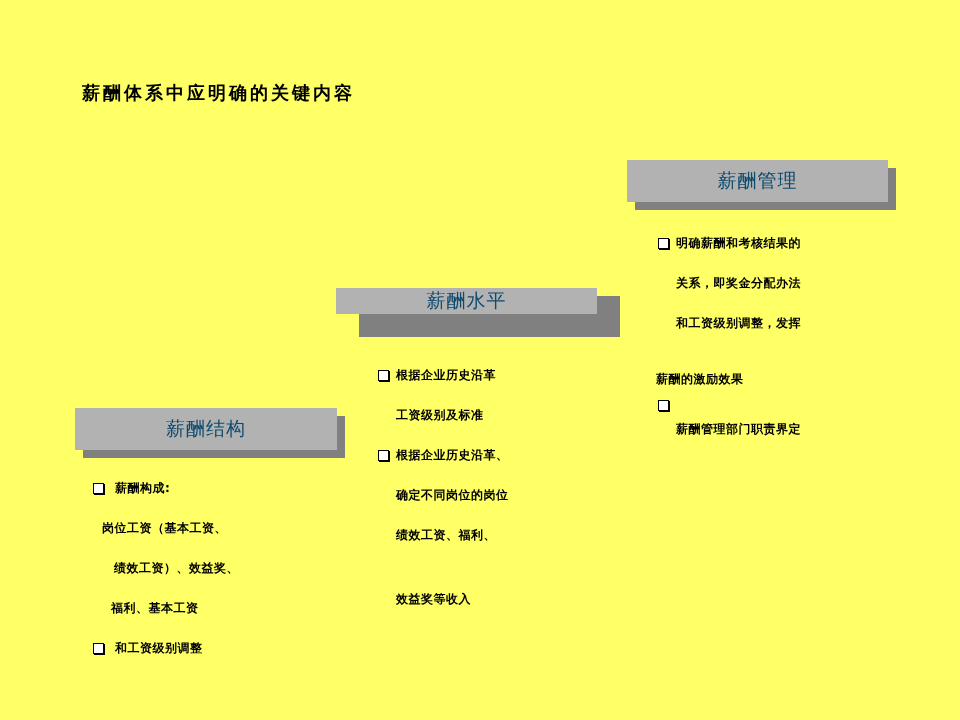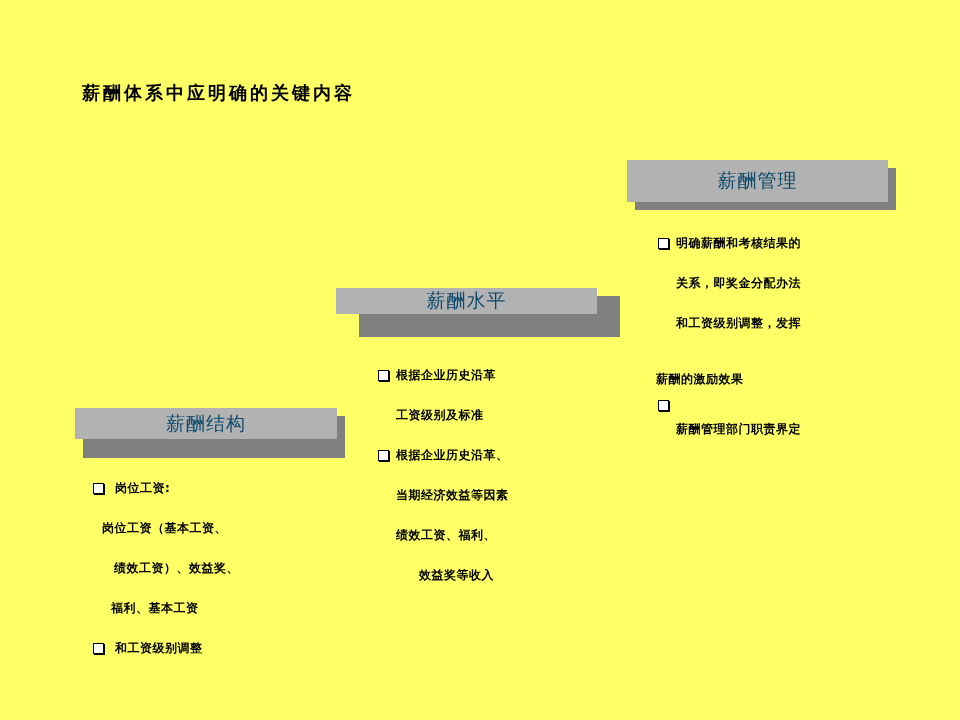--- a/index.html
+++ b/index.html
@@ -54,28 +54,28 @@
 <div class="shadow" style="left:359px; top:296px; width:261px; height:41px;"></div>
 <div class="box" style="left:336px; top:288px; width:261px; height:26px;">
   <span>薪酬水平</span>
 </div>
 
 <div class="bullet" style="left:378px; top:370px;"></div>
 <div class="line" style="left:396px; top:364px;">根据企业历史沿革</div>
 <div class="line" style="left:396px; top:404px;">工资级别及标准</div>
 <div class="bullet" style="left:378px; top:450px;"></div>
 <div class="line" style="left:396px; top:444px;">根据企业历史沿革、</div>
-<div class="line" style="left:396px; top:484px;">当期经济效益等因素</div>
+<div class="line" style="left:396px; top:484px;">确定不同岗位的岗位</div>
 <div class="line" style="left:396px; top:524px;">绩效工资、福利、</div>
-<div class="line" style="left:396px; top:564px;margin-left:23px;">效益奖等收入</div>
+<div class="line" style="left:396px; top:588px;">效益奖等收入</div>
 
 <div class="shadow" style="left:83px; top:416px; width:262px; height:42px;"></div>
-<div class="box" style="left:75px; top:408px; width:262px; height:31px;text-align:right;">
+<div class="box" style="left:75px; top:408px; width:262px; height:42px;text-align:right;">
   <span>薪酬结构</span>
 </div>
 
 <div class="bullet" style="left:93px; top:483px;"></div>
-<div class="line" style="left:115px; top:477px;">岗位工资:</div>
+<div class="line" style="left:115px; top:477px;">薪酬构成:</div>
 <div class="line" style="left:102px; top:517px;text-align:center;">岗位工资（基本工资、</div>
 <div class="line" style="left:114px; top:557px;">绩效工资）、效益奖、</div>
 <div class="line" style="left:111px; top:597px;">福利、基本工资</div>
 <div class="bullet" style="left:93px; top:643px;"></div>
 <div class="line" style="left:115px; top:637px;">和工资级别调整</div>
 
 </body></html>

